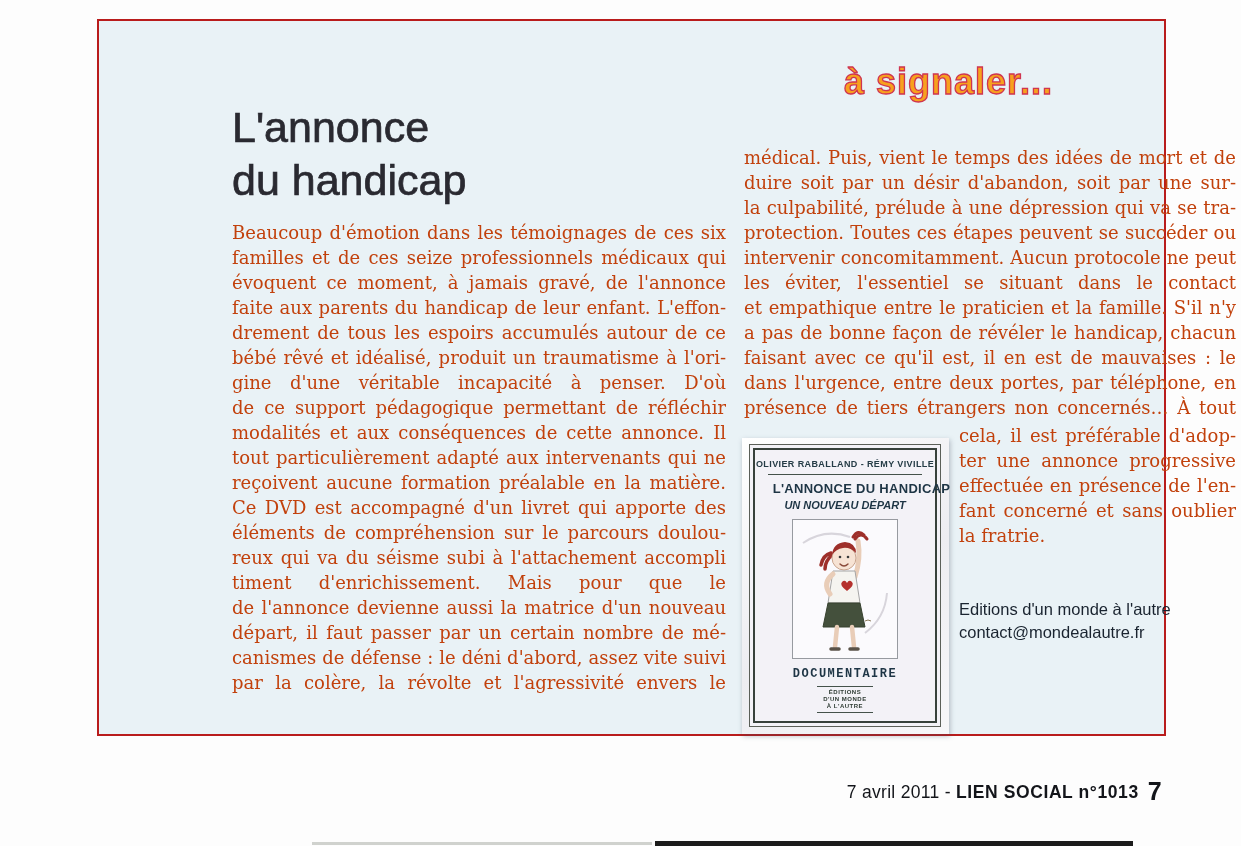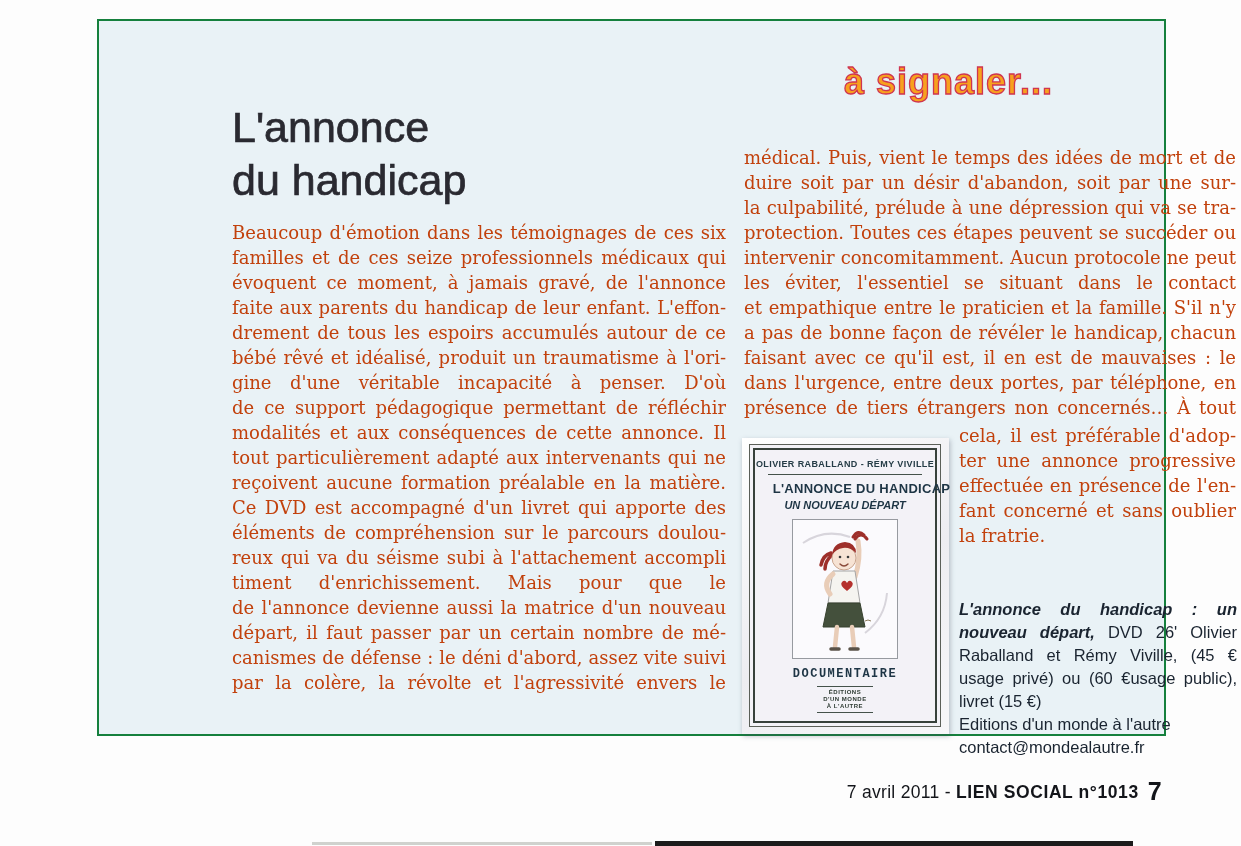--- a/index.html
+++ b/index.html
@@ -3,21 +3,21 @@
 <meta charset="utf-8">
 <title>Lien Social - page 7</title>
 <style>
   html,body{margin:0;padding:0;}
   body{width:1241px;height:846px;background:#fdfdfd;position:relative;overflow:hidden;
        font-family:"Liberation Sans",sans-serif;}
   .page{position:absolute;inset:0;}
 
   
   .content-box{position:absolute;left:97px;top:19px;width:1069px;height:717px;
-    box-sizing:border-box;border:2px solid #15803d;background:#e9f2f6;}
+    box-sizing:border-box;border:2px solid #b91c1c;background:#e9f2f6;}
 
   
   .signal{position:absolute;top:40px;right:111px;font-size:36px;font-weight:700;
     letter-spacing:1px;color:#f7a11e;-webkit-text-stroke:1.3px #cf3550;
     font-family:"Liberation Sans",sans-serif;}
 
   
   .title{position:absolute;left:133px;top:80px;font-size:43px;line-height:53px;
     color:#2a2a31;font-weight:400;-webkit-text-stroke:0.7px #2a2a31;letter-spacing:0px;}
 
@@ -168,21 +168,20 @@
           <div class="dvd-publisher">
             <div>ÉDITIONS</div>
             <div>D'UN MONDE</div>
             <div>À L'AUTRE</div>
           </div>
         </div>
       </div>
     </div>
 
     <div class="caption">
-      <p class="cap-p"><span class="cap-bold">L'annonce du handicap : un nouveau départ,</span><span> DVD 26' Olivier Raballand et Rémy Viville, (45 € usage privé) ou (60 €usage public), livret (15 €)</span></p>
       <div>Editions d'un monde à l'autre</div>
       <div>contact@mondealautre.fr</div>
     </div>
 
   </div>
 
   <div class="footer">
     <span>7 avril 2011 - </span><span class="f-bold">LIEN SOCIAL n°1013</span><span class="f-page">7</span>
   </div>
 

